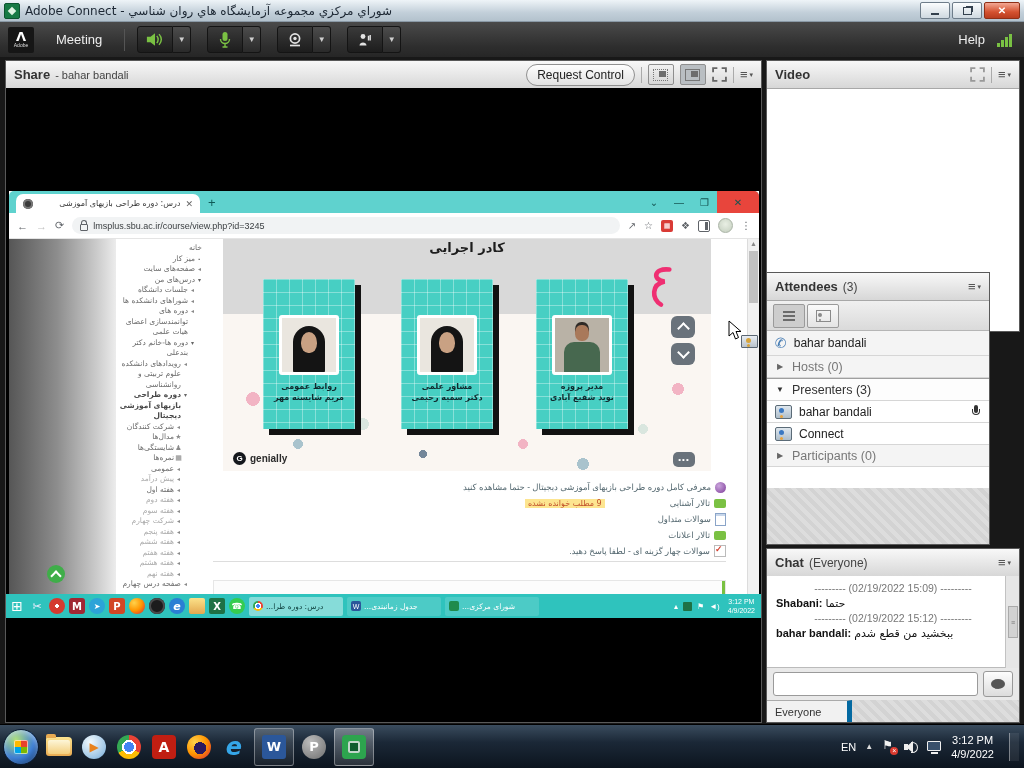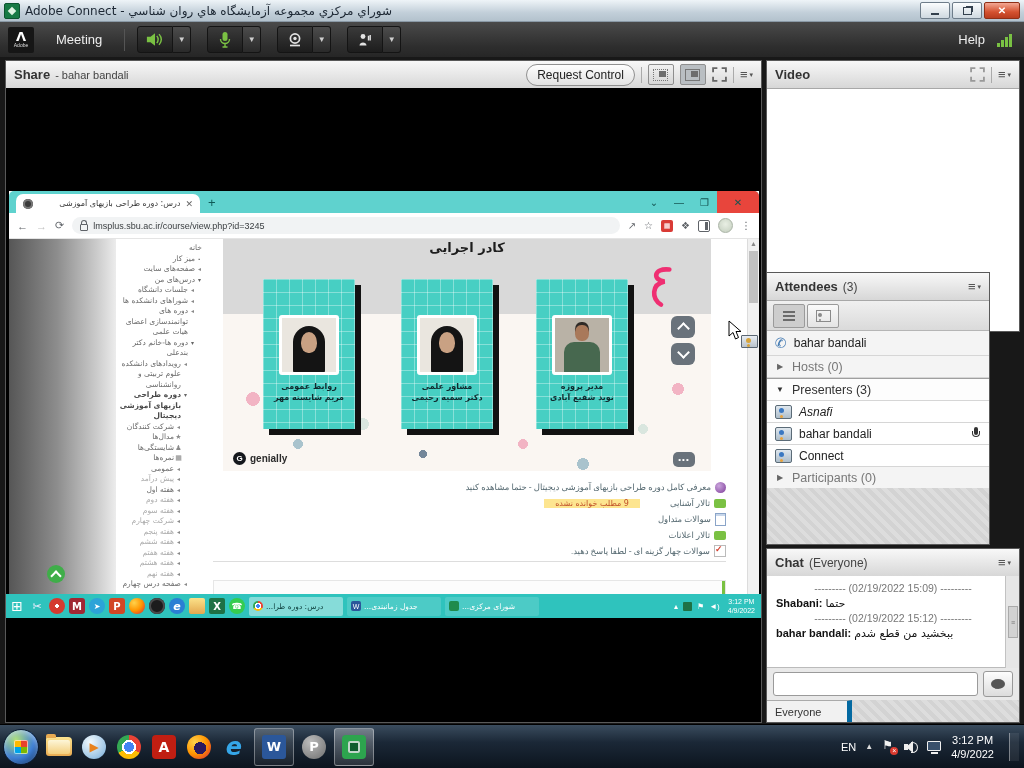--- a/index.html
+++ b/index.html
@@ -151,22 +151,22 @@
   .gnav-b{width:24px;height:22px;border-radius:6px;background:rgba(84,96,106,.88);position:relative;}
   .gnav-b i{position:absolute;left:8px;top:8px;width:7px;height:7px;border-left:2px solid #fff;border-top:2px solid #fff;}
   .gnav-b.up i{transform:rotate(45deg);}
   .gnav-b.down i{transform:rotate(225deg);top:5px;}
   .more-b{position:absolute;right:16px;bottom:4px;width:22px;height:15px;border-radius:5px;background:rgba(84,96,106,.88);
     color:#fff;font-size:8px;letter-spacing:1px;display:flex;align-items:center;justify-content:center;}
   .squiggle{position:absolute;right:38px;top:26px;}
 
   .citems{position:absolute;left:0;right:22px;top:240px;direction:rtl;}
   .ci-row{display:flex;align-items:center;gap:4px;height:16px;direction:rtl;}
-  .ci-label{font-size:8.5px;color:#53676f;font-family:Liberation Serif, serif;}
-  .ci-badge{font-size:8px;background:#fde590;color:#c0502a;padding:0 11px;margin-right:26px;font-family:"DejaVu Sans",sans-serif;}
+  .ci-label{font-size:8.5px;color:#53676f;font-family:Liberation Sans, sans-serif;margin-left:35px;}
+  .ci-badge{font-size:8px;background:#fde590;color:#c0502a;padding:0 3px;margin-right:26px;font-family:"DejaVu Sans",sans-serif;}
   .ci-ic{flex:none;}
   .ic-intro{width:11px;height:11px;border-radius:50%;background:radial-gradient(circle at 35% 35%,#cba6dd,#7d3c98);}
   .ic-forum{width:12px;height:9px;background:#7ac143;border-radius:2px;position:relative;}
   .ic-forum::after{content:"";position:absolute;bottom:-3px;right:2px;border:3px solid transparent;border-top-color:#7ac143;border-right-width:0;}
   .ic-page{width:9px;height:11px;background:#fff;border:1px solid #8aa4c8;box-shadow:inset 0 2px #c7d6ea;}
   .ic-quiz{width:10px;height:10px;background:#fff;border:1px solid #bbb;position:relative;}
   .ic-quiz::after{content:"✓";color:#d43f2f;font-size:9px;font-weight:bold;position:absolute;top:-2px;left:0px;}
   .cdivider{position:absolute;left:0;right:22px;top:322px;border-top:1px solid #ddd;}
   .cstrip{position:absolute;left:0;right:22px;top:341px;height:15px;background:#fcfcfc;border:1px solid #e6e6e6;}
   .cstrip::after{content:"";position:absolute;right:0;top:0;bottom:0;width:3px;background:#79c142;}
@@ -735,24 +735,20 @@
       <span class="tri">▶</span>
       <span class="grp-label">Hosts (0)</span>
     </div>
     <div class="att-row" style="height:21px;background:#fdfdfd;border-top:1px solid #9f9f9f;">
       <span class="tri" style="color:#333">▼</span>
       <span class="grp-label dark">Presenters (3)</span>
     </div>
     <div id="presenter-rows">
         <div class="att-row white" style="height: 21px;">
           <span class="pmon"></span>
-          <span class="att-name it">Asnafi</span>
-        </div>
-        <div class="att-row white" style="height: 21px;">
-          <span class="pmon"></span>
           <span class="att-name">bahar bandali</span>
           <span class="mic-right"></span>
         </div>
         <div class="att-row white" style="height: 21px;">
           <span class="pmon"></span>
           <span class="att-name">Connect</span>
         </div>
       </div>
     <div class="att-row" style="height:21px">
       <span class="tri">▶</span>

